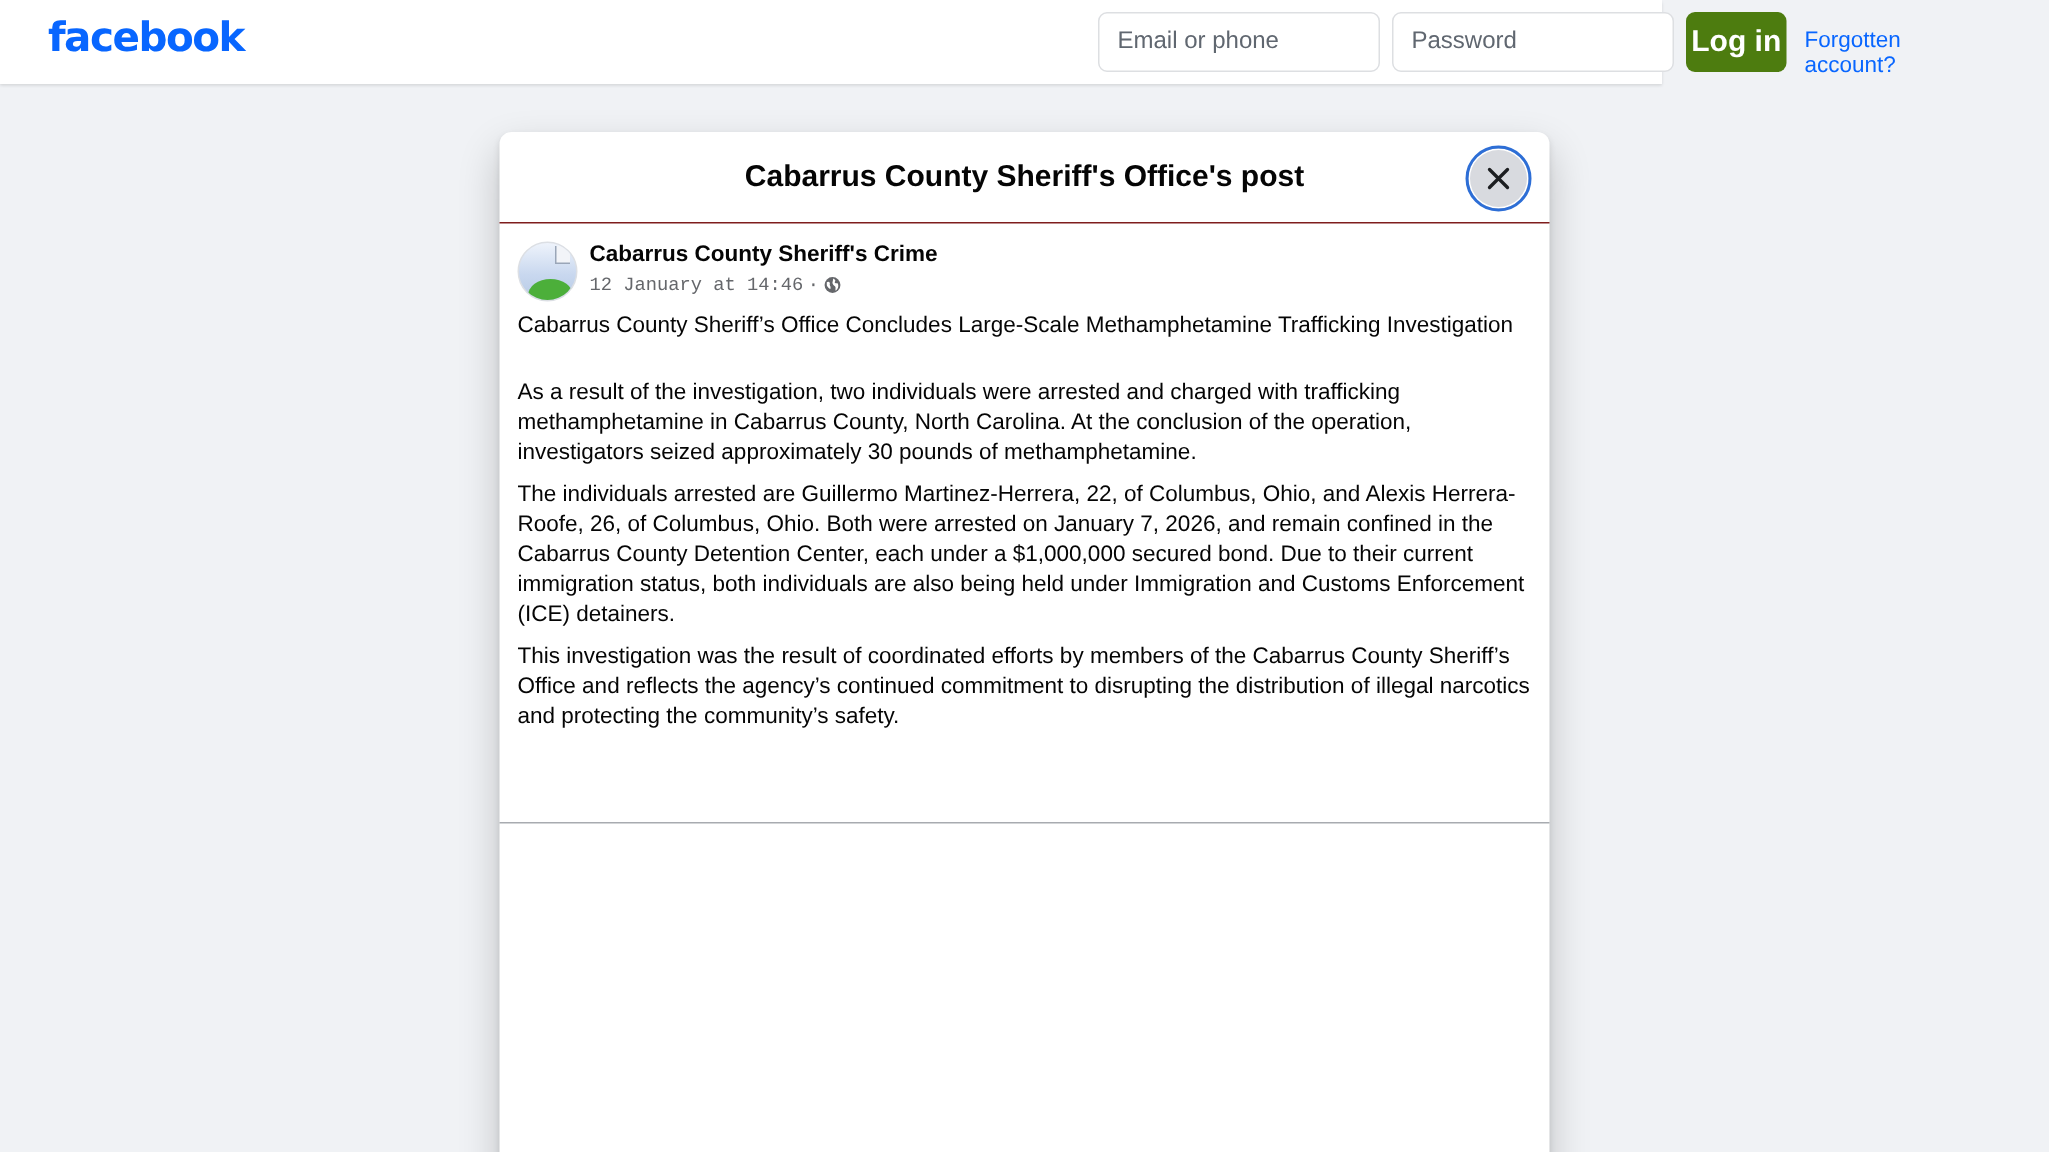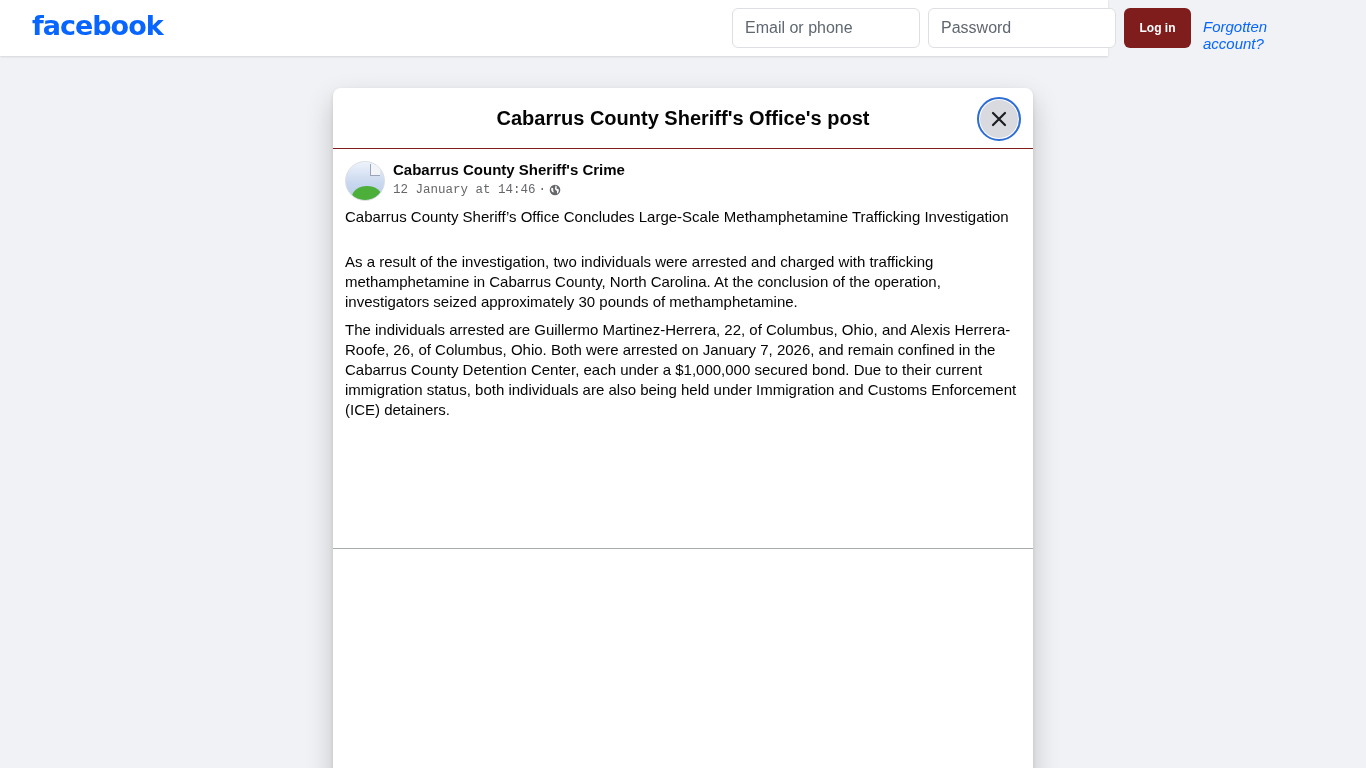--- a/index.html
+++ b/index.html
@@ -29,27 +29,27 @@
     padding: 0 12px;
     font-size: 16px; font-family: "Liberation Sans", sans-serif;
     color: #1c1e21;
     outline: none;
   }
   .login-input::placeholder { color: #606770; }
   .email-input { left: 732px; }
   .password-input { left: 928px; }
   .login-button {
     position: absolute; left: 1124px; top: 8px; width: 67px; height: 40px;
-    background: #7f1d1d; color: #fff; border: none; border-radius: 6px;
-    font-weight: bold; font-size: 12px; font-family: "Liberation Sans", sans-serif;
+    background: #4d7c0f; color: #fff; border: none; border-radius: 6px;
+    font-weight: bold; font-size: 20px; font-family: "Liberation Sans", sans-serif;
     cursor: pointer;
   }
   .forgot-link {
     position: absolute; left: 1203px; top: 18px;
-    color: #0866ff; font-size: 15px; text-decoration: none; font-style: italic;
+    color: #0866ff; font-size: 15px; text-decoration: none;
   }
   .modal {
     position: absolute; left: 333px; top: 88px; width: 700px; height: 700px;
     background: #ffffff;
     border-radius: 8px 8px 0 0;
     box-shadow: 0 12px 28px rgba(0,0,0,0.2), 0 2px 4px rgba(0,0,0,0.1);
   }
   .modal-header {
     height: 61px; position: relative;
     border-bottom: 1px solid #7f1d1d;
@@ -142,16 +142,17 @@
         <path d="M2.2 4.2 C3.5 3.2 4.6 4.4 4.2 5.4 C3.8 6.4 5.2 7 4.6 8.6 C3.5 8.4 2.6 7.4 2.2 6.2 Z" fill="#ffffff"></path>
         <path d="M6.5 1.6 C7.6 2.2 8.4 2.8 7.6 3.8 C7 4.4 8.2 5.2 9.4 4.8 C10.4 6.6 9.6 8.8 8.2 9.8 C7.6 8.6 8.6 7.4 7.4 6.6 C6.2 6 5.6 4.6 6.2 3.4 Z" fill="#ffffff"></path>
       </svg>
     </div>
   </div>
 
   <div class="post-body">
     <p class="title-line">Cabarrus County Sheriff’s Office Concludes Large-Scale Methamphetamine Trafficking Investigation</p>
     <p>As a result of the investigation, two individuals were arrested and charged with trafficking methamphetamine in Cabarrus County, North Carolina. At the conclusion of the operation, investigators seized approximately 30 pounds of methamphetamine.</p>
     <p>The individuals arrested are Guillermo Martinez-Herrera, 22, of Columbus, Ohio, and Alexis Herrera-Roofe, 26, of Columbus, Ohio. Both were arrested on January 7, 2026, and remain confined in the Cabarrus County Detention Center, each under a $1,000,000 secured bond.  Due to their current immigration status, both individuals are also being held under Immigration and Customs Enforcement (ICE) detainers.</p>
+    <p>This investigation was the result of coordinated efforts by members of the Cabarrus County Sheriff’s Office and reflects the agency’s continued commitment to disrupting the distribution of illegal narcotics and protecting the community’s safety.</p>
   </div>
 
   <div class="divider"></div>
 </div>
 
 </body></html>

